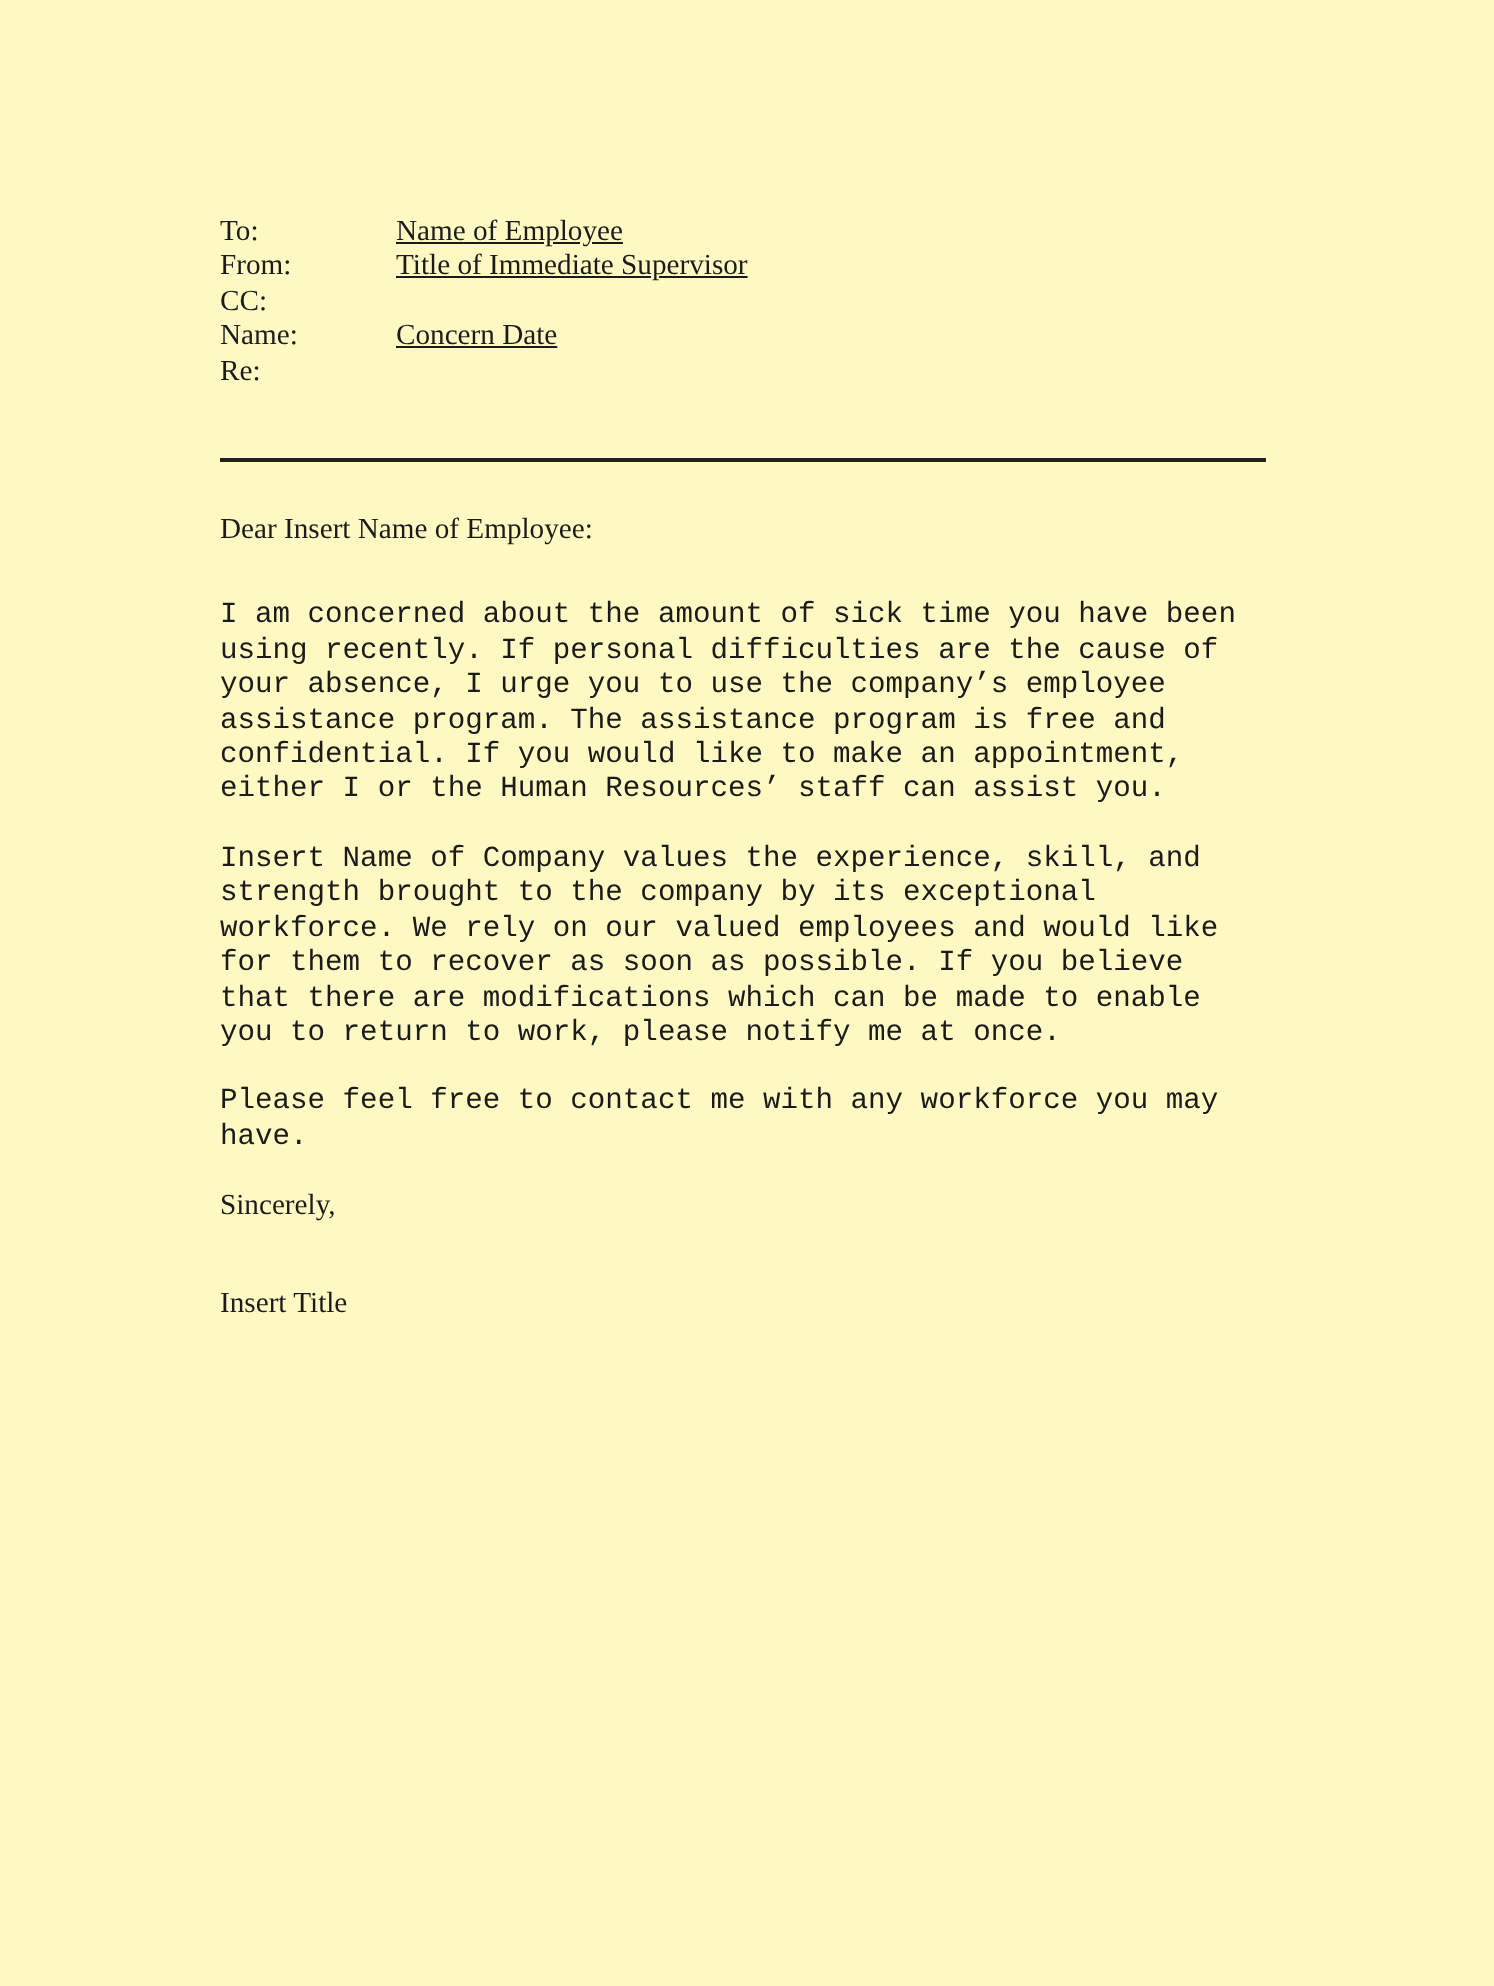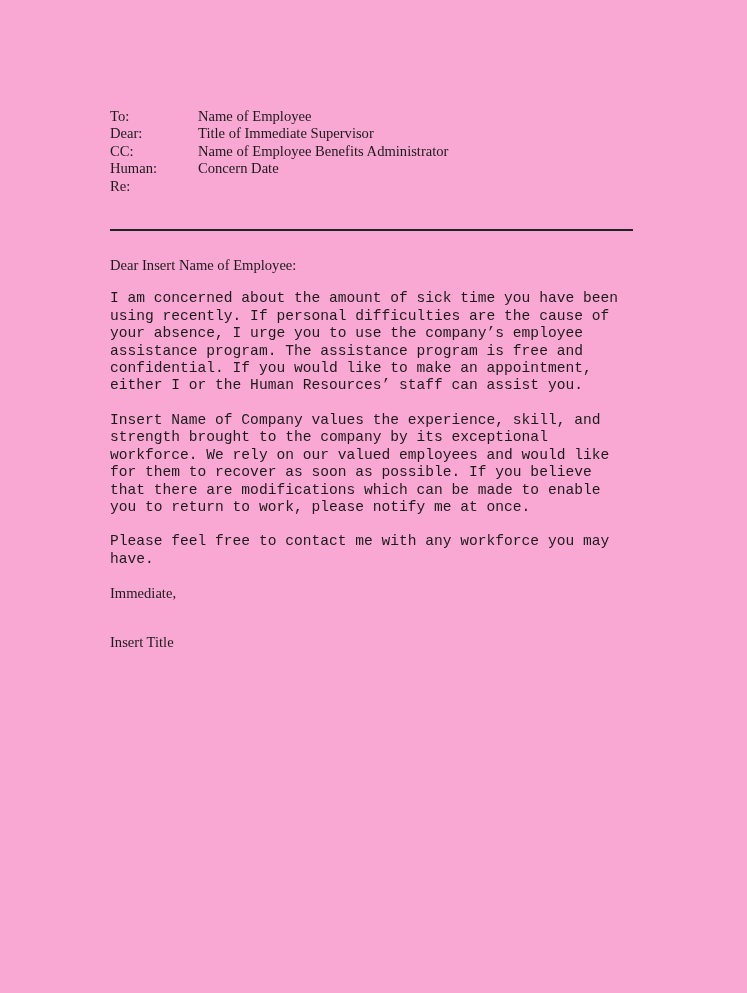--- a/index.html
+++ b/index.html
@@ -13,70 +13,69 @@
     font-size: 14.6px;
     line-height: 17.4px;
     color: #1b1b1b;
     position: relative;
     overflow: hidden;
   }
   .page {
     width: 747px;
     height: 993px;
     padding: 108px 114px 0 110px;
-    background: #f9a8d4;
+    background: #fef9c3;
   }
   .memo-header { width: 523px; }
   .memo-row { display: flex; }
   .memo-label { width: 88px; flex: 0 0 88px; }
-  .memo-value { flex: 1; }
+  .memo-value { flex: 1; text-decoration: underline; }
   .rule {
     width: 523px;
     height: 0;
     border: none;
     border-top: 2px solid #222222;
     margin: 34px 0 26px 0;
   }
   .body-text { width: 523px; }
-  .salutation { margin-bottom: 16px; }
+  .salutation { margin-bottom: 26px; }
   .para { margin-bottom: 17px; font-family: Liberation Mono, monospace; }
   .closing { margin-bottom: 31px; }
   .signature { }
 </style>
 </head>
 <body>
 
 <div class="page">
 
   <div class="memo-header">
     <div class="memo-row">
       <span class="memo-label">To:</span>
       <span class="memo-value">Name of Employee</span>
     </div>
     <div class="memo-row">
-      <span class="memo-label">Dear:</span>
+      <span class="memo-label">From:</span>
       <span class="memo-value">Title of Immediate Supervisor</span>
     </div>
     <div class="memo-row">
       <span class="memo-label">CC:</span>
-      <span class="memo-value">Name of Employee Benefits Administrator</span>
     </div>
     <div class="memo-row">
-      <span class="memo-label">Human:</span>
+      <span class="memo-label">Name:</span>
       <span class="memo-value">Concern Date</span>
     </div>
     <div class="memo-row">
       <span class="memo-label">Re:</span>
     </div>
   </div>
 
   <hr class="rule">
 
   <div class="body-text">
     <div class="salutation">Dear Insert Name of Employee:</div>
     <p class="para">I am concerned about the amount of sick time you have been using recently. If personal difficulties are the cause of your absence, I urge you to use the company’s employee assistance program. The assistance program is free and confidential. If you would like to make an appointment, either I or the Human Resources’ staff can assist you.</p>
     <p class="para">Insert Name of Company values the experience, skill, and strength brought to the company by its exceptional workforce. We rely on our valued employees and would like for them to recover as soon as possible. If you believe that there are modifications which can be made to enable you to return to work, please notify me at once.</p>
     <p class="para">Please feel free to contact me with any workforce you may have.</p>
-    <div class="closing">Immediate,</div>
+    <div class="closing">Sincerely,</div>
     <div class="signature">Insert Title</div>
   </div>
 
 </div>
 
 </body></html>

